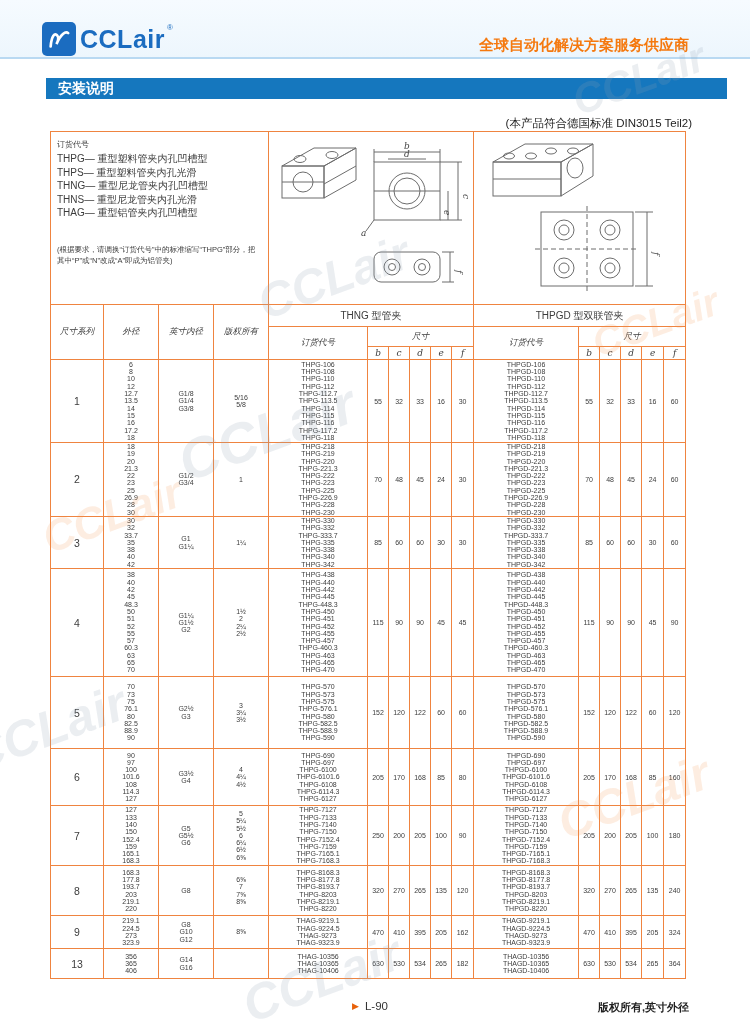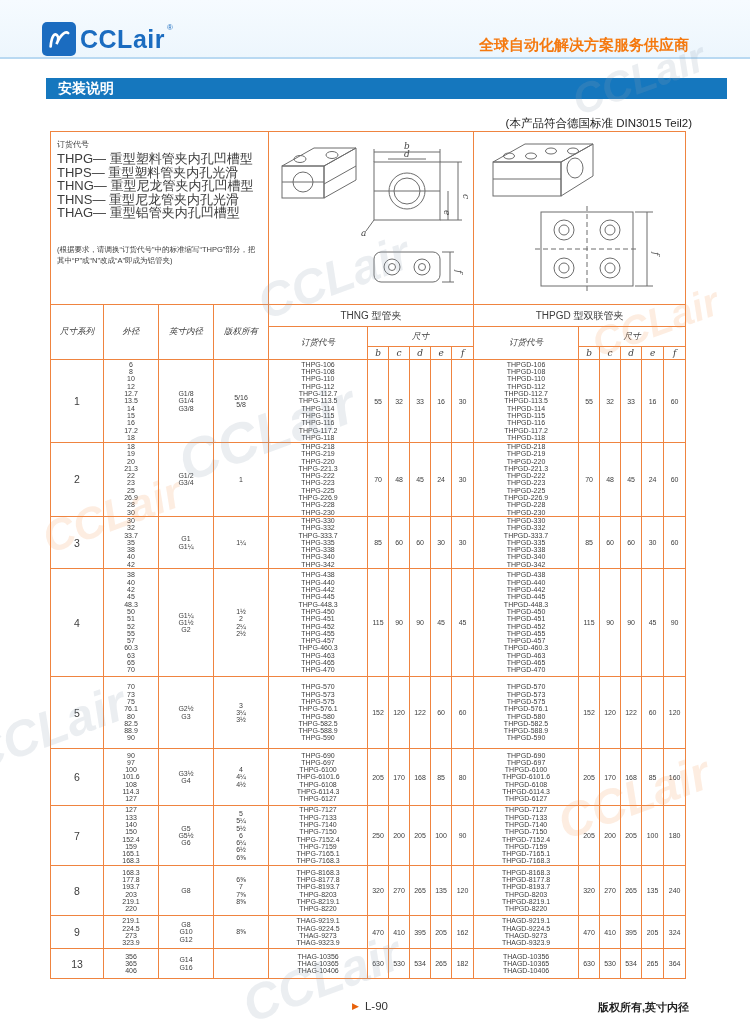--- a/index.html
+++ b/index.html
@@ -19,21 +19,21 @@
   .title-bar{position:absolute;left:46px;top:78px;width:681px;height:21px;background:#1577be;}
   .title-bar span{display:block;line-height:21px;padding-left:12px;color:#fff;font-size:14px;font-weight:700;}
   
   .std-note{position:absolute;top:116px;right:58px;font-size:11.5px;color:#1f1f1f;}
   
   table.spec{position:absolute;left:50px;top:131px;width:635px;border-collapse:collapse;table-layout:fixed;}
   .spec td,.spec th{border:1px solid #ef8440;padding:0;text-align:center;vertical-align:middle;
     font-weight:400;color:#3c3c3c;overflow:hidden;}
   .order-cell{vertical-align:top !important;text-align:left !important;padding:7px 6px !important;}
   .oc-title{font-size:8px;margin-bottom:2px;}
-  .oc-lines{font-size:13px;line-height:13.5px;white-space:pre-line;}
+  .oc-lines{font-size:10px;line-height:13.5px;white-space:pre-line;}
   .oc-note{font-size:7.5px;line-height:11px;margin-top:24px;white-space:normal;}
   .diag-cell{vertical-align:top !important;}
   .cap{font-size:10px;}
   .hd{font-size:8.5px;font-style:italic;}
   .dimletter{font-family:"DejaVu Serif","Liberation Serif",serif;font-style:italic;font-size:9px;}
   .ser{font-size:10.5px;}
   .sm{font-size:7px;}
   .lines{white-space:pre-line;line-height:7.3px;}
   
   .dlab{font-family:"DejaVu Serif","Liberation Serif",serif;font-style:italic;font-size:9px;fill:#444;}
@@ -635,21 +635,21 @@
     <td class="sm">265</td>
     <td class="sm">364</td>
   </tr>
 </tbody>
   </table>
 
 <div class="page-no">
   <span class="tri">▶</span>
   <span>L-90</span>
 </div>
-<div class="copyright">版权所有,英寸内径</div>
+<div class="copyright">版权所有,英寸外径</div>
 
 <div class="wm-layer">
   <span class="wm wm-g" style="left:255px;top:250px;font-size:48px;">CCLair</span>
   <span class="wm wm-g" style="left:175px;top:400px;font-size:56px;">CCLair</span>
   <span class="wm wm-g" style="left:-35px;top:700px;font-size:50px;">CCLair</span>
   <span class="wm wm-o" style="left:555px;top:770px;font-size:48px;">CCLair</span>
   <span class="wm wm-g" style="left:240px;top:950px;font-size:50px;">CCLair</span>
   <span class="wm wm-g" style="left:570px;top:55px;font-size:42px;">CCLair</span>
   <span class="wm wm-o" style="left:590px;top:300px;font-size:40px;">CCLair</span>
   <span class="wm wm-o" style="left:40px;top:490px;font-size:44px;">CCLair</span>

